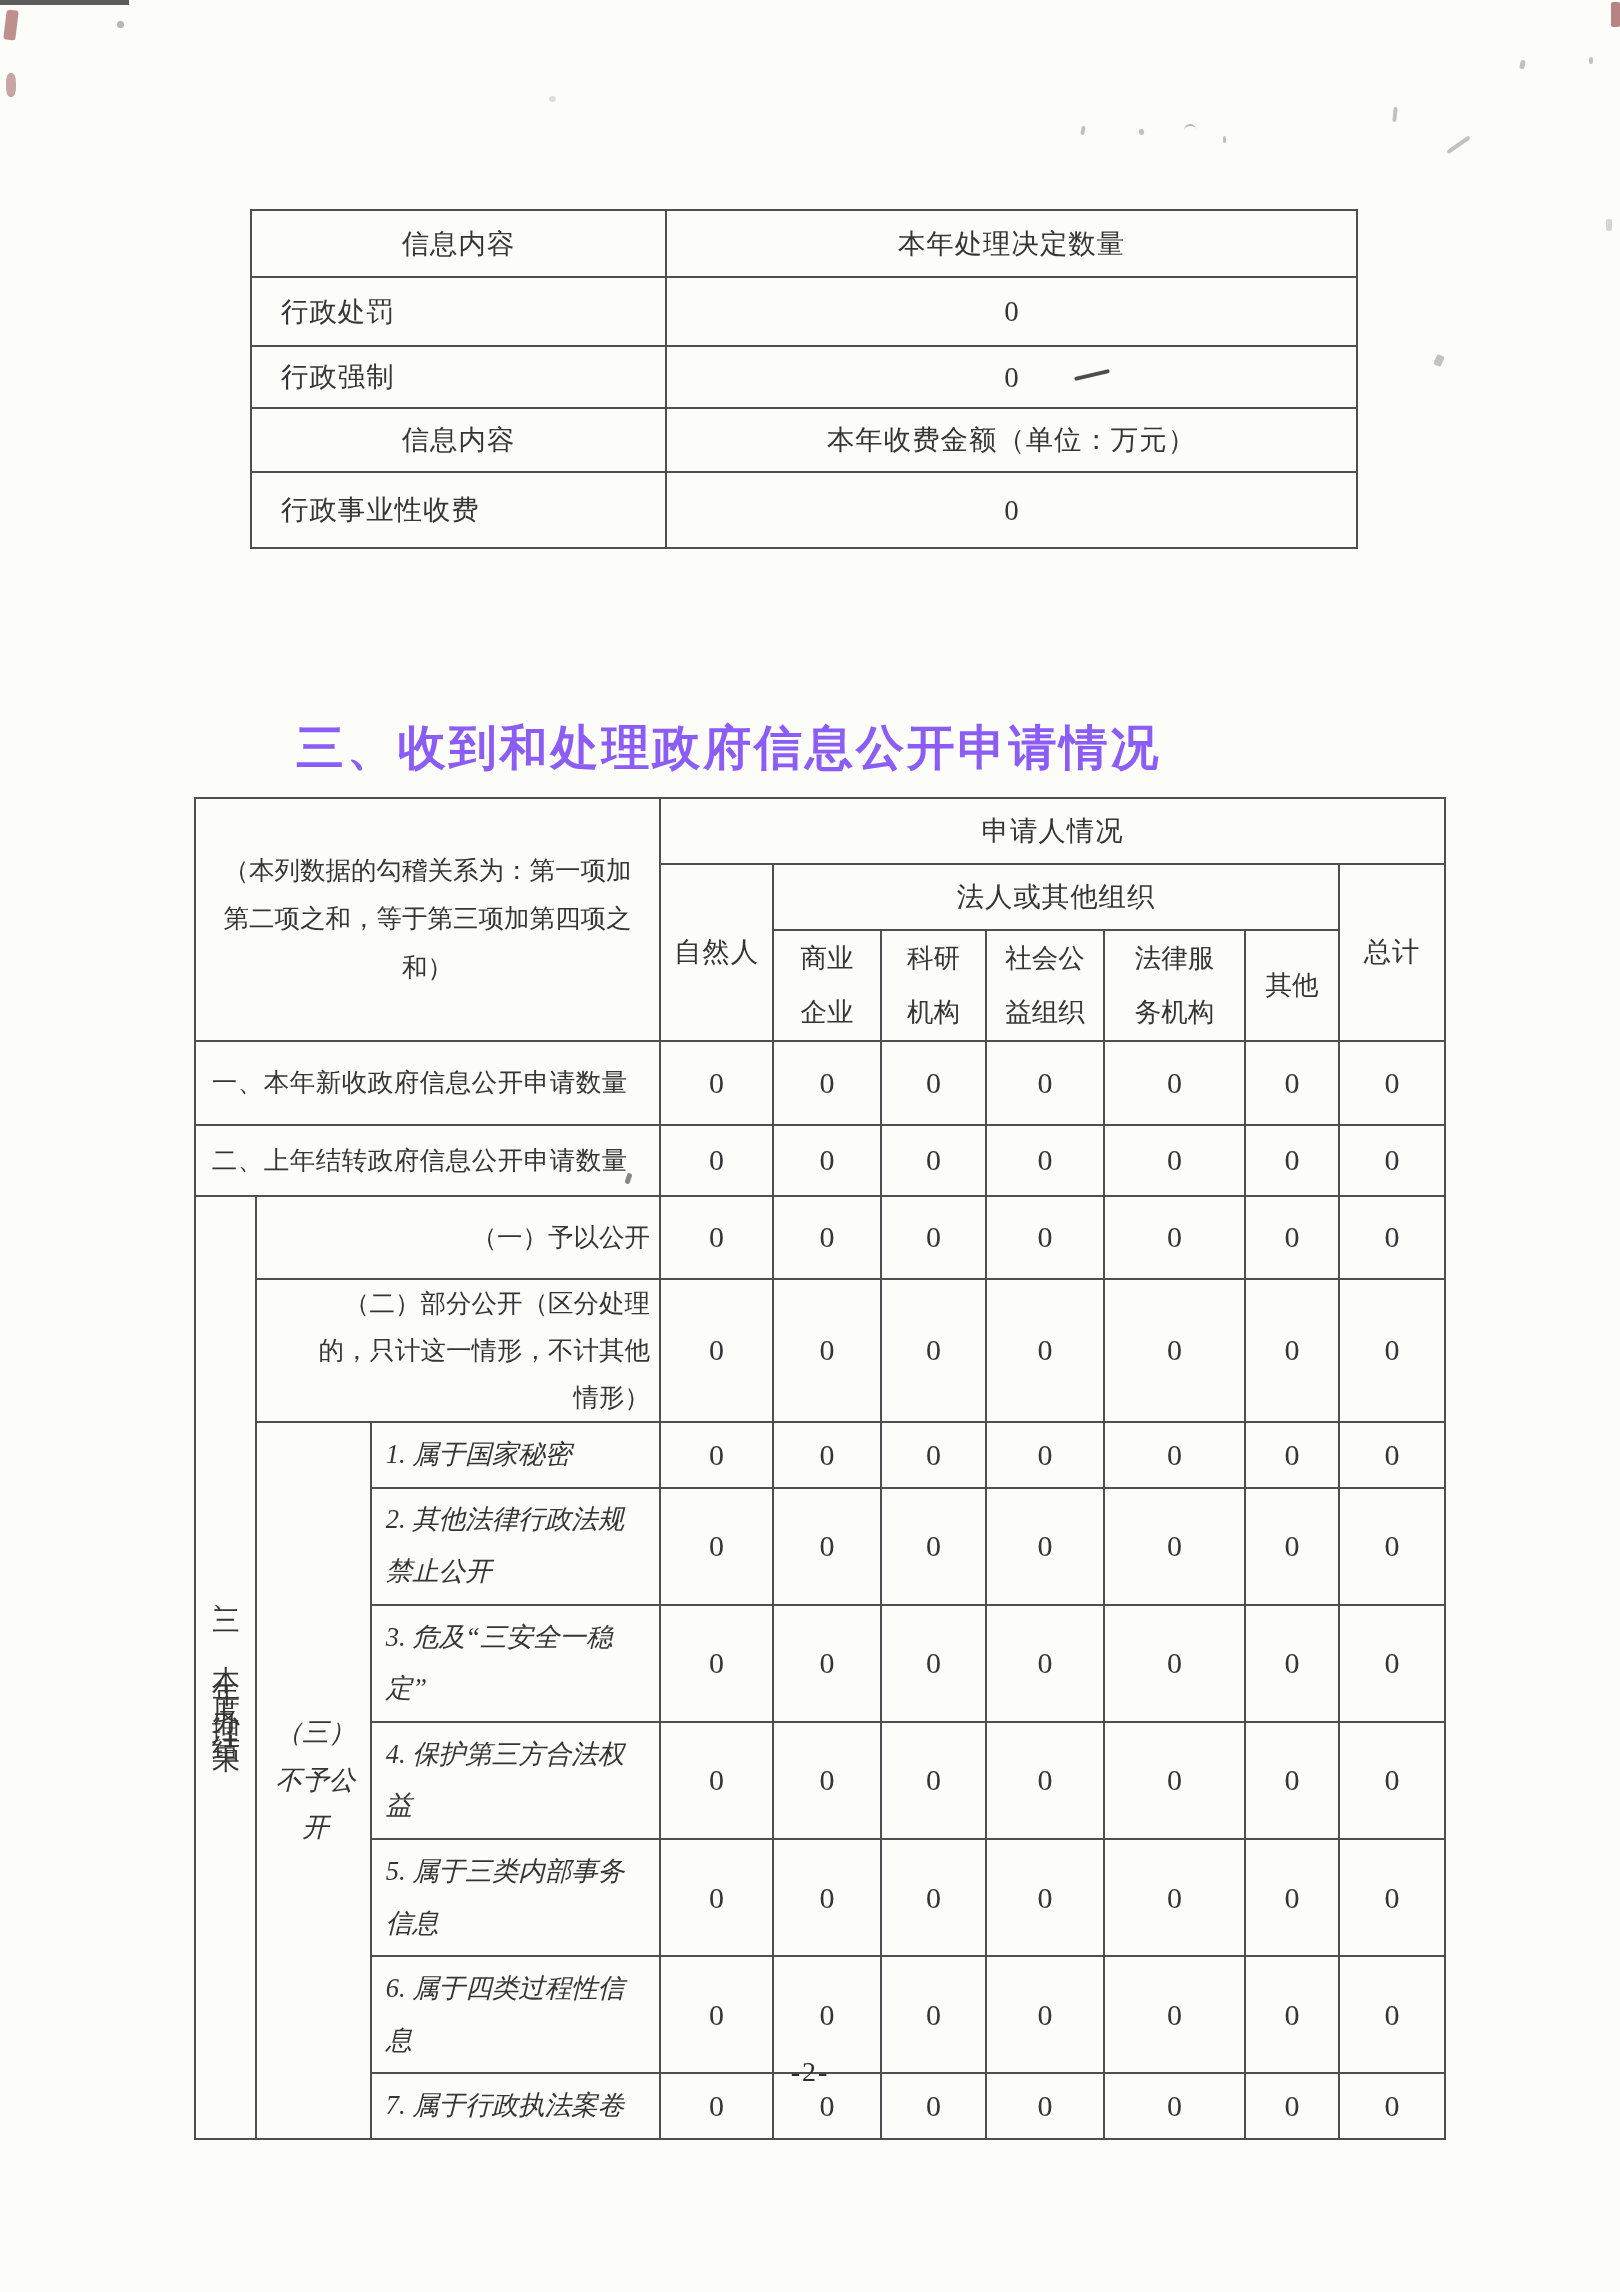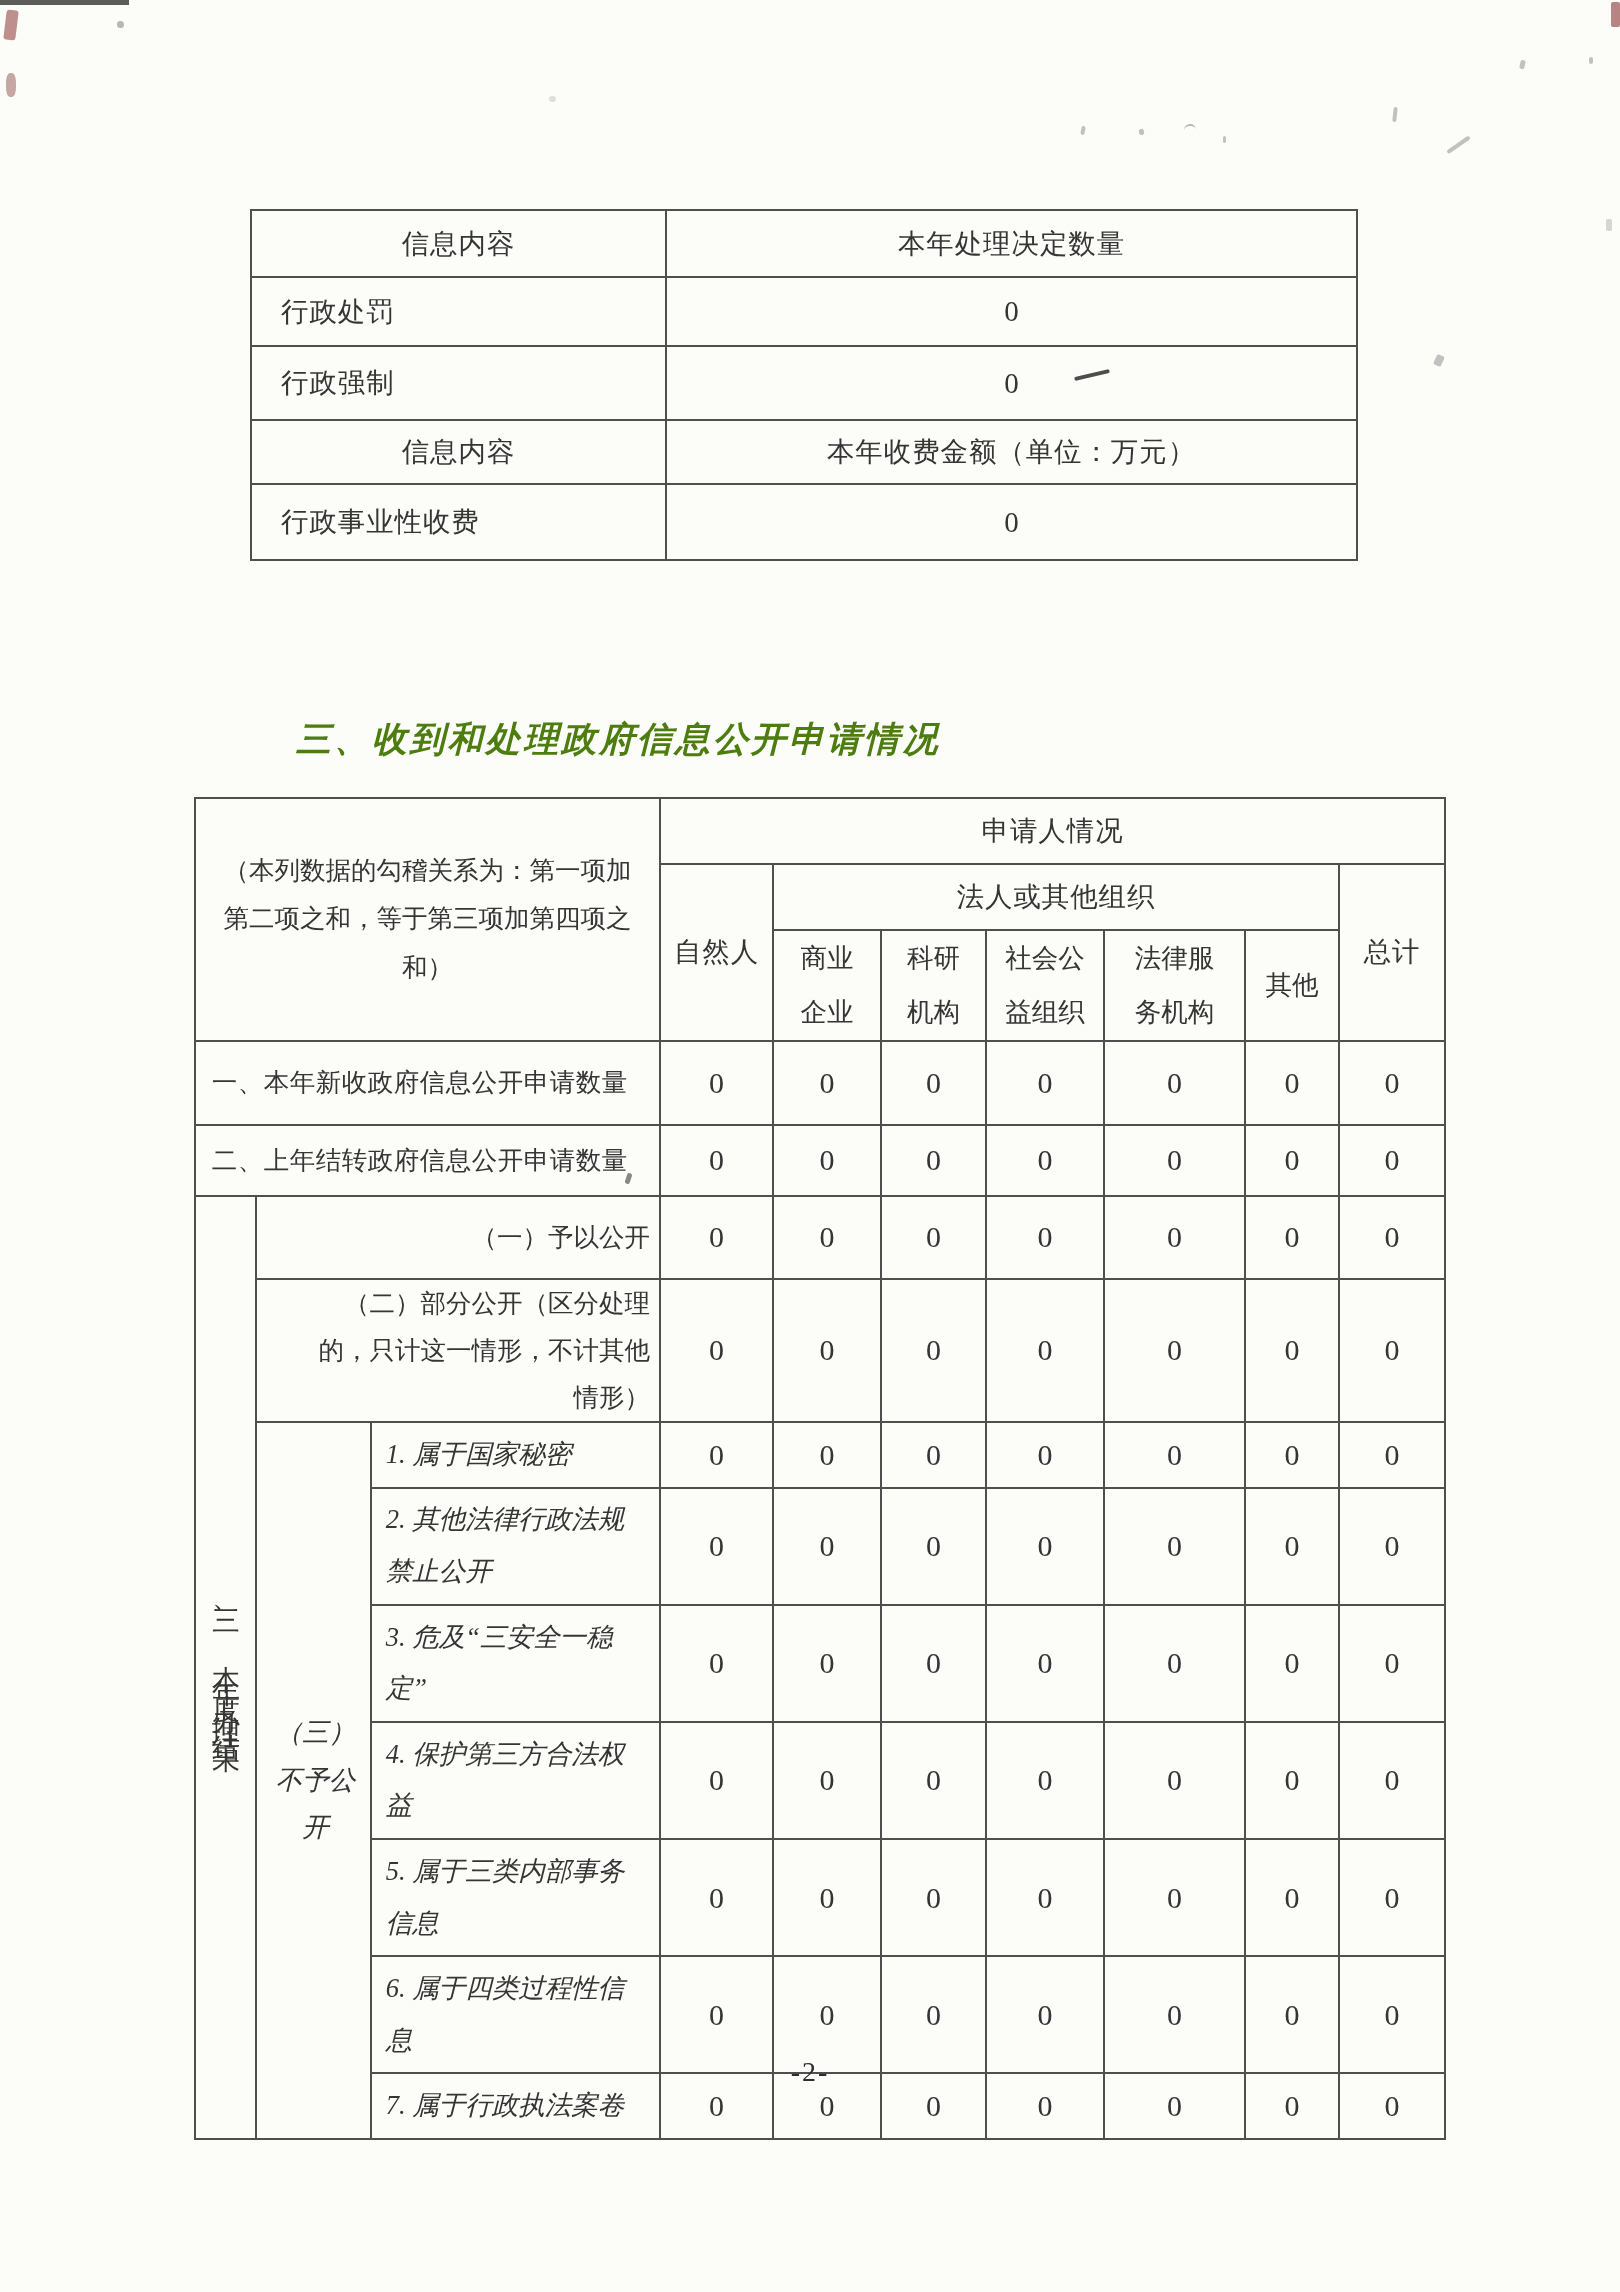--- a/index.html
+++ b/index.html
@@ -17,21 +17,21 @@
   .t1{left:250px; top:209px; width:1106px;border-radius:17px;}
   .t1 .hc{text-align:center; font-size:27.4px; letter-spacing:1px;}
   .t1 .tlab{text-align:left; padding-left:29px; font-size:27.4px; letter-spacing:1px;}
   .t1 .tval{text-align:center; font-size:29px;}
   .t1 .band{text-align:center; background:#e6e7e4; font-size:27.4px; letter-spacing:2px;}
 
   
   .sec-title{
     position:absolute; left:296px; top:716px;
     font-family:"Liberation Sans","DejaVu Sans",sans-serif;
-    font-weight:700; font-size:35px; letter-spacing:2.9px; color:#4d7c0f;font-style:italic;
+    font-weight:700; font-size:48px; letter-spacing:2.9px; color:#8b5cf6;
   }
 
   
   .t2{left:194px; top:797px; width:1249px;}
   .t2 td{font-size:26.5px;}
   .t2 .note{text-align:center; font-size:25.5px; line-height:1.9; padding:0 19.6px;}
   .t2 .hc{text-align:center; font-size:27.4px; letter-spacing:1px;}
   .t2 .hc2{text-align:center; font-size:26.5px; line-height:2.05; padding:0 2px;}
   .t2 .hc2 span{display:inline-block;}
   .w2{max-width:61px;}
@@ -104,21 +104,21 @@
       </colgroup>
     <tbody>
       <tr style="height:67px">
         <td class="hc">信息内容</td>
         <td class="hc">本年处理决定数量</td>
       </tr>
       <tr style="height:69px">
         <td class="tlab">行政处罚</td>
         <td class="tval">0</td>
       </tr>
-      <tr style="height:74px">
+      <tr style="height:62px">
         <td class="tlab">行政强制</td>
         <td class="tval">0</td>
       </tr>
       <tr style="height:64px">
         <td class="hc">信息内容</td>
         <td class="hc">本年收费金额（单位：万元）</td>
       </tr>
       <tr style="height:76px">
         <td class="tlab">行政事业性收费</td>
         <td class="tval">0</td>

